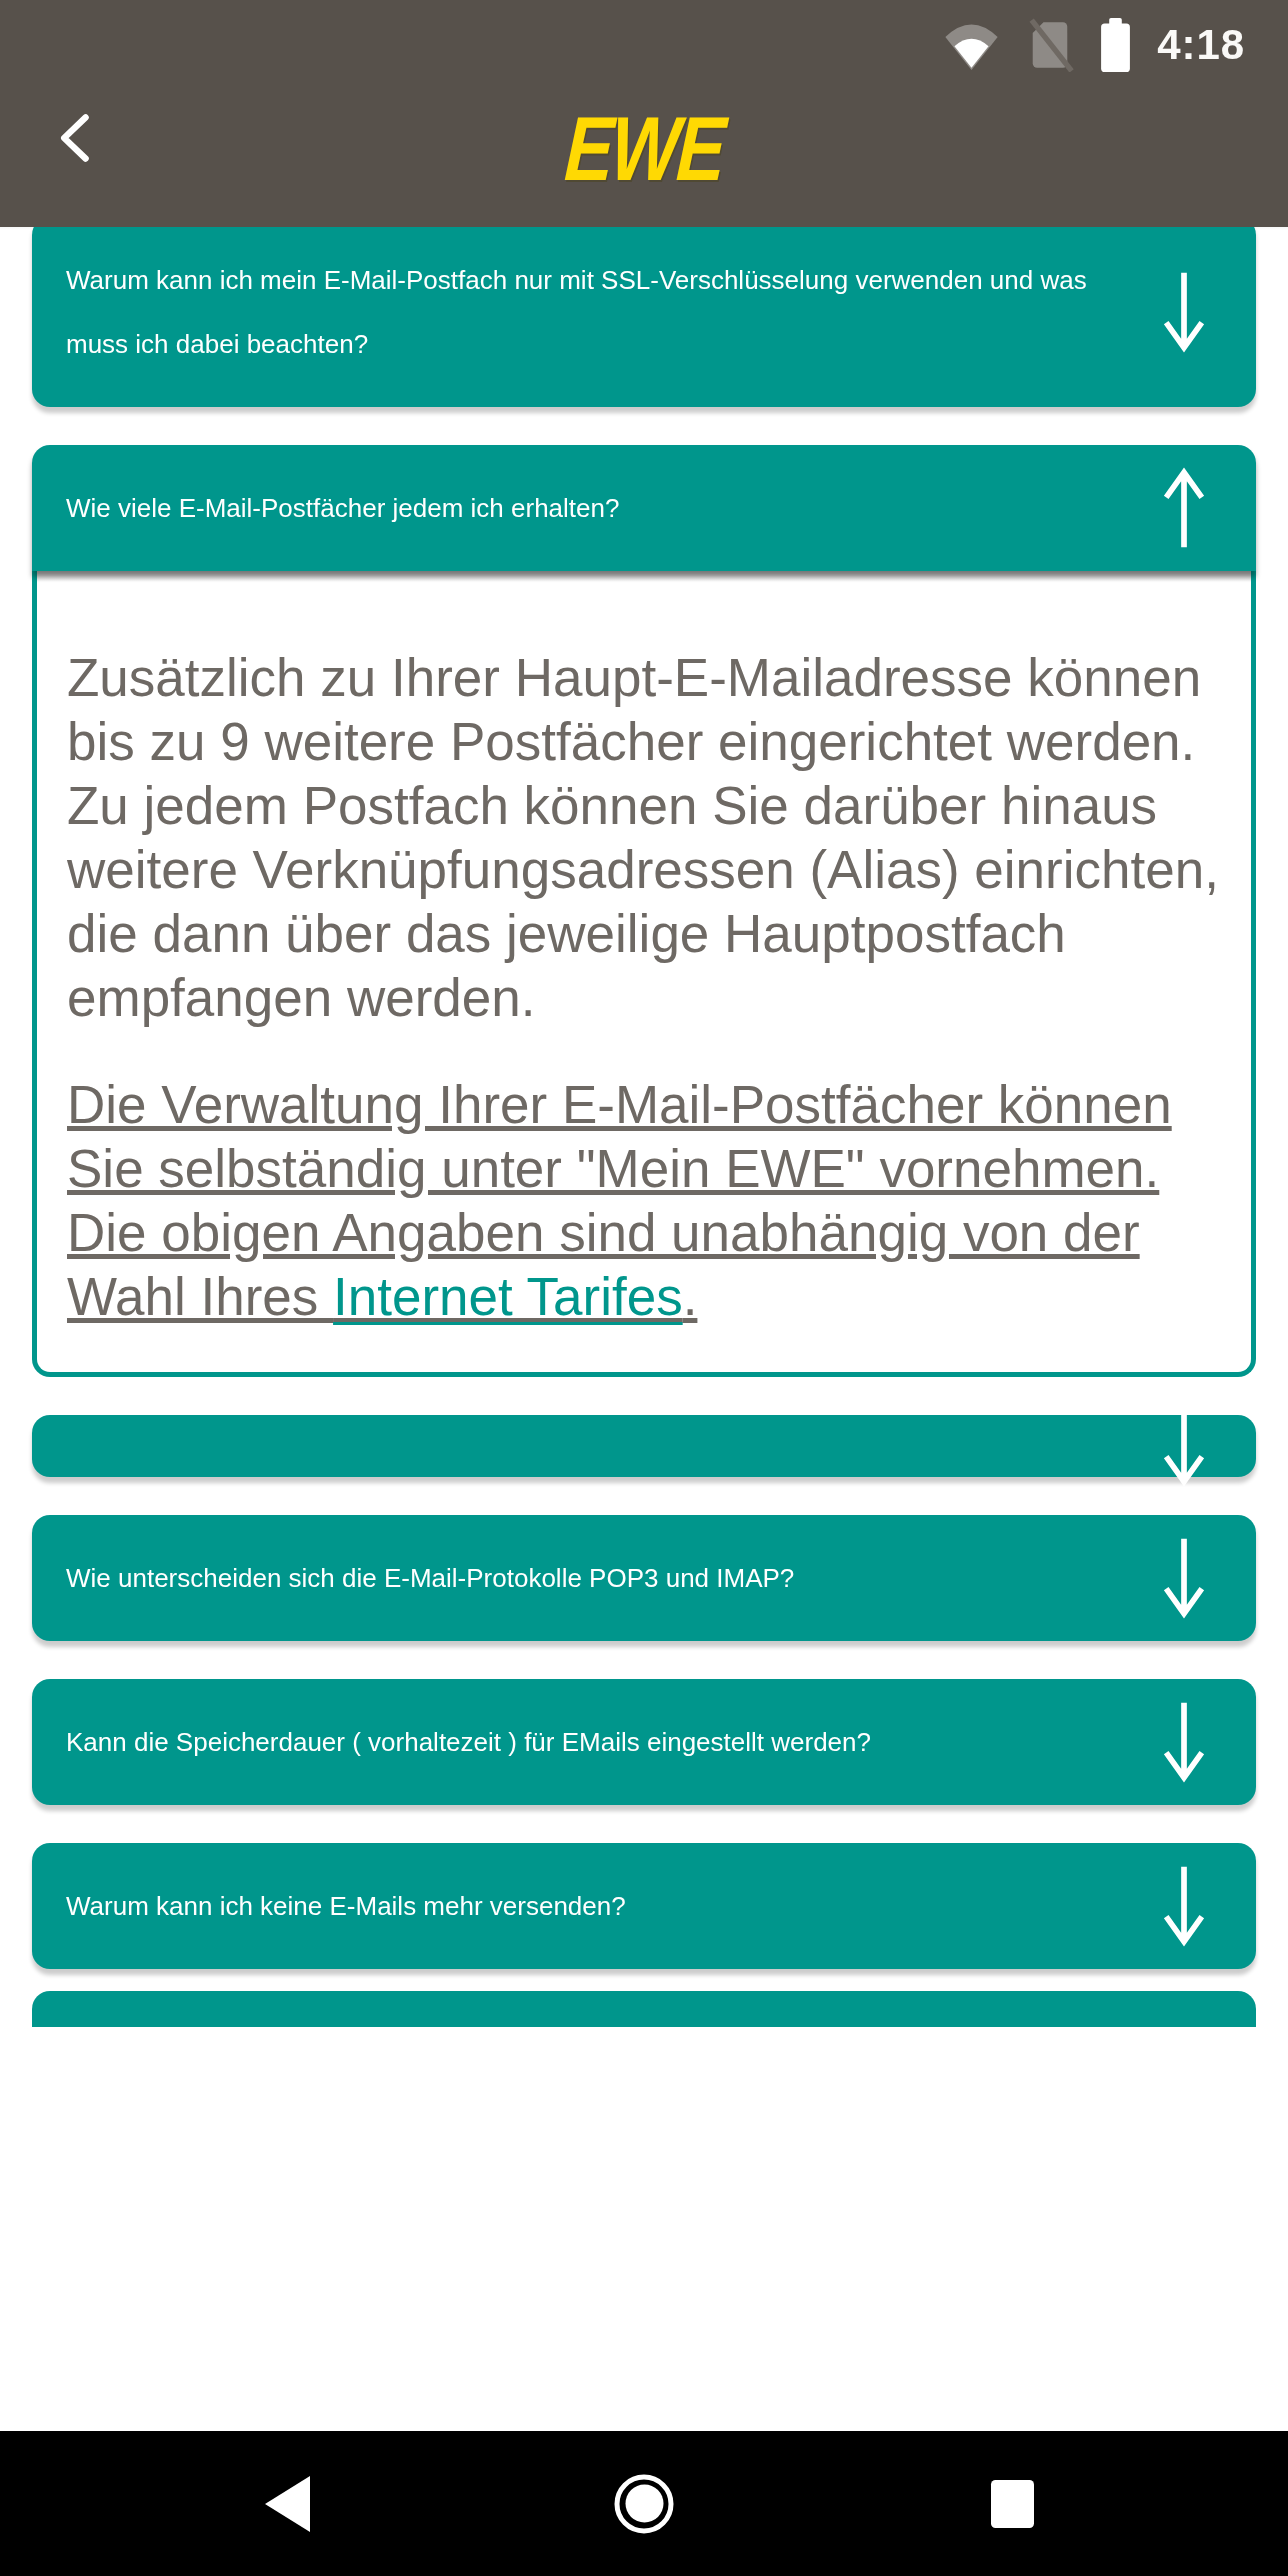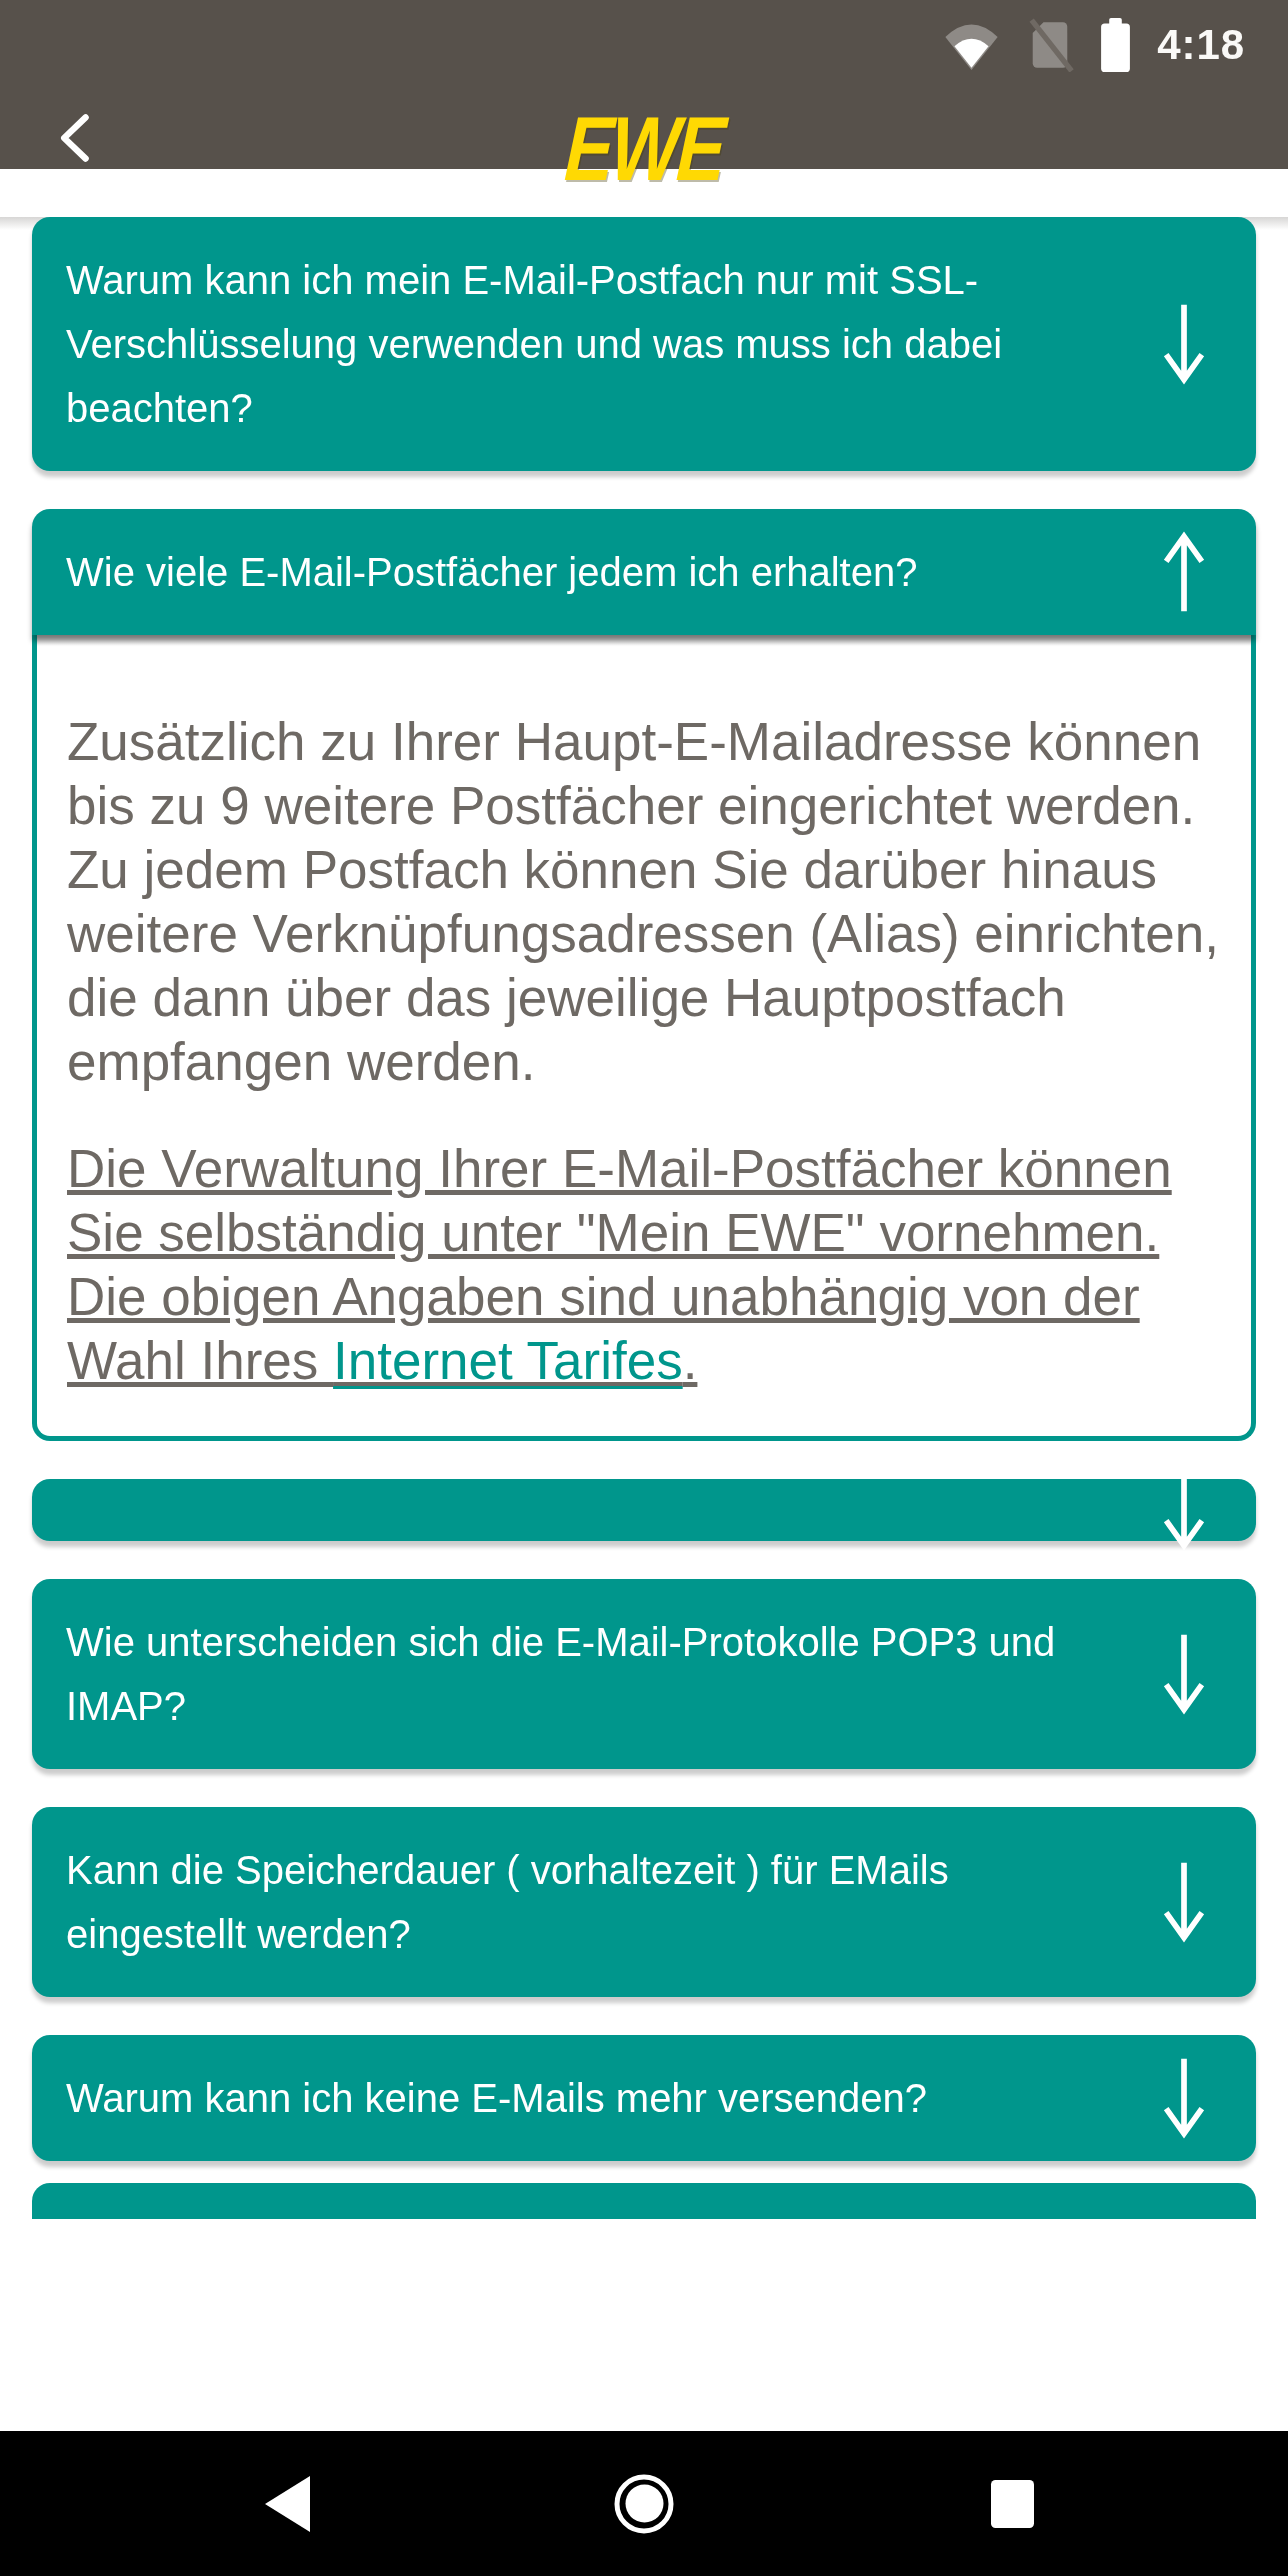--- a/index.html
+++ b/index.html
@@ -6,21 +6,21 @@
   body {
     width:1288px; height:2576px;
     font-family:"Liberation Sans", sans-serif;
     background:#ffffff;
     position:relative;
     overflow:hidden;
   }
 
   
   .appbar {
-    position:absolute; top:0; left:0; right:0; height:169px;
+    position:absolute; top:0; left:0; right:0; height:227px;
     background:#57514B; z-index:10;
   }
   .status-row {
     position:absolute; top:0; right:0; height:89px;
     display:flex; align-items:center; gap:27px; padding-right:43px;
   }
   .status-icon { display:block; }
   .time {
     color:#FAF9F7; font-size:42px; font-weight:bold; letter-spacing:0.9px;
     line-height:89px;
@@ -56,21 +56,21 @@
   }
 
   .faq { margin:0 32px; }
   .faq-item { margin-bottom:38px; position:relative; }
 
   .q-card {
     position:relative;
     background:#00968C; color:#ffffff;
     border-radius:18px;
     padding:31px 152px 31px 34px;
-    font-size:40px; line-height:64px;
+    font-size:26px; line-height:64px;
     box-shadow:0 5.4px 4.5px rgba(0,0,0,0.20);
     cursor:pointer;
   }
   .q-card.expanded {
     border-radius:18px 18px 0 0;
     box-shadow:0 5.4px 5.4px rgba(0,0,0,0.35);
     z-index:2;
   }
   .arrow {
     position:absolute; right:47px; top:50%;

